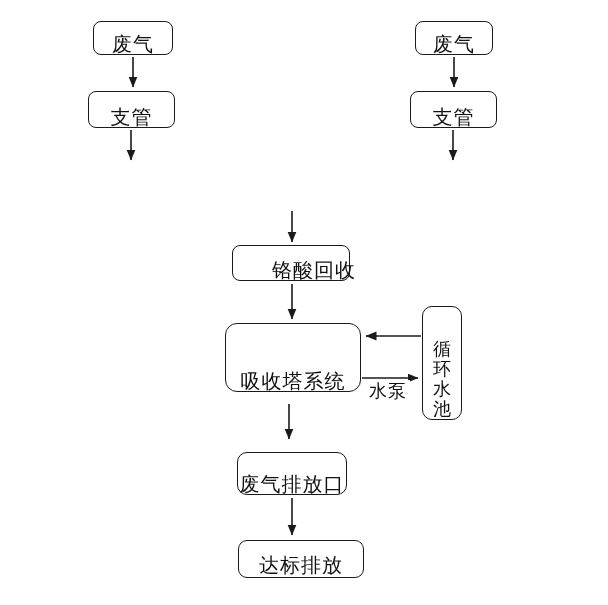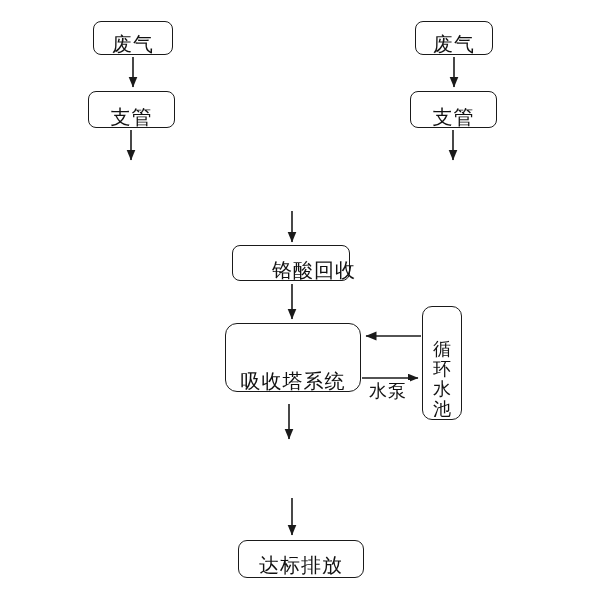--- a/index.html
+++ b/index.html
@@ -118,18 +118,21 @@
   <div class="node node-absorption">
     <span>吸收塔系统</span>
   </div>
 
   <div class="node node-pool">
     <span class="vtext">循环水池</span>
   </div>
 
   <div class="edge-label">水泵</div>
 
+  <div class="node node-outlet">
+    <span>废气排放口</span>
+  </div>
 
   <div class="node node-final">
     <span>达标排放</span>
   </div>
 
 </div>
 
 </body></html>

